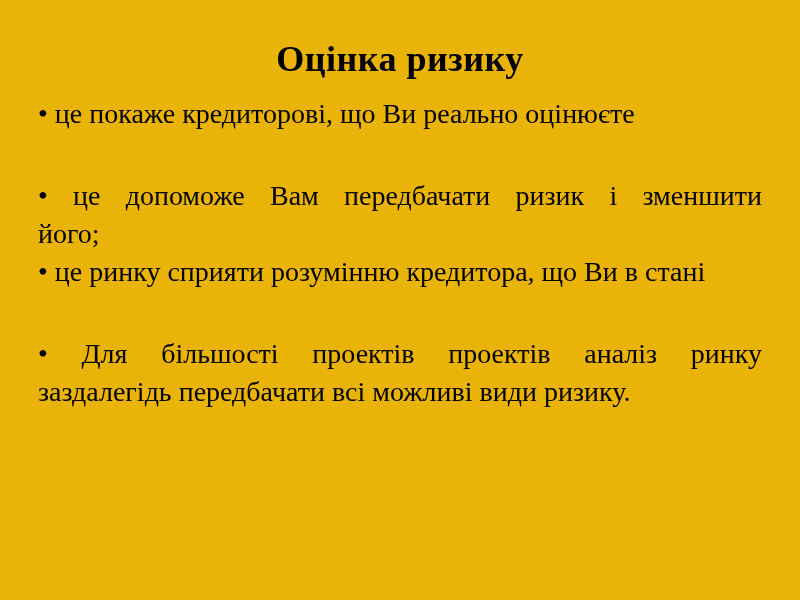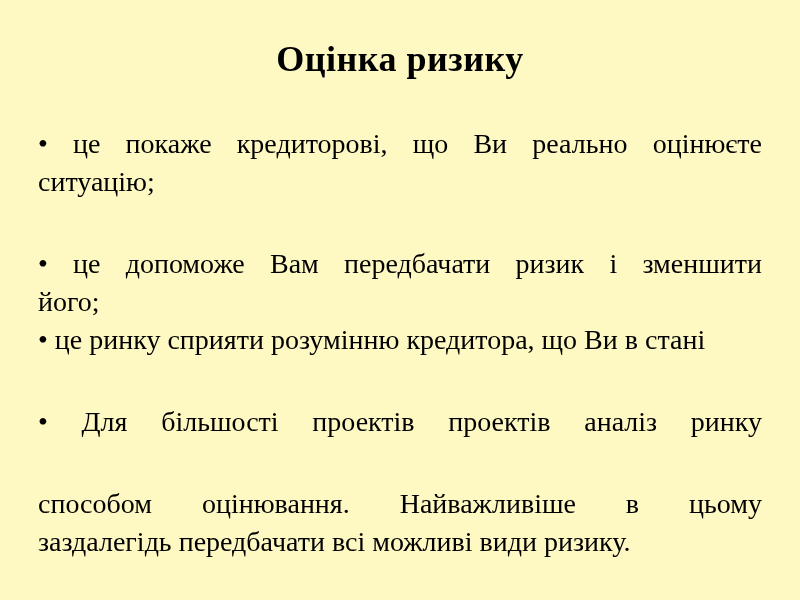--- a/index.html
+++ b/index.html
@@ -4,21 +4,21 @@
 <style>
   html, body {
     margin: 0;
     padding: 0;
     background: #ffffff;
   }
   .slide {
     position: relative;
     width: 800px;
     height: 600px;
-    background: #fef9c3;
+    background: #eab308;
     color: #000000;
     font-family: "Liberation Serif", "DejaVu Serif", serif;
     overflow: hidden;
     box-sizing: border-box;
   }
   .title {
     margin: 38px 0 14px 0;
     font-size: 36px;
     line-height: 1.2;
     font-weight: bold;
@@ -46,28 +46,26 @@
   }
 </style>
 </head>
 <body>
 
 <div class="slide">
   <h1 class="title">Оцінка ризику</h1>
   <div class="body" id="bullet-list">
       <p class="bullet">
         <span class="line">• це покаже кредиторові, що Ви реально оцінюєте</span>
-        <span class="line">ситуацію;</span>
       </p>
       <p class="bullet">
         <span class="line">• це допоможе Вам передбачати ризик і зменшити</span>
         <span class="line">його;</span>
       </p>
       <p class="bullet">
         <span class="line">• це ринку сприяти розумінню кредитора, що Ви в стані</span>
       </p>
       <p class="bullet">
         <span class="line">• Для більшості проектів проектів аналіз ринку</span>
-        <span class="line">способом оцінювання. Найважливіше в цьому</span>
         <span class="line">заздалегідь передбачати всі можливі види ризику.</span>
       </p>
     </div>
 </div>
 
 </body></html>

